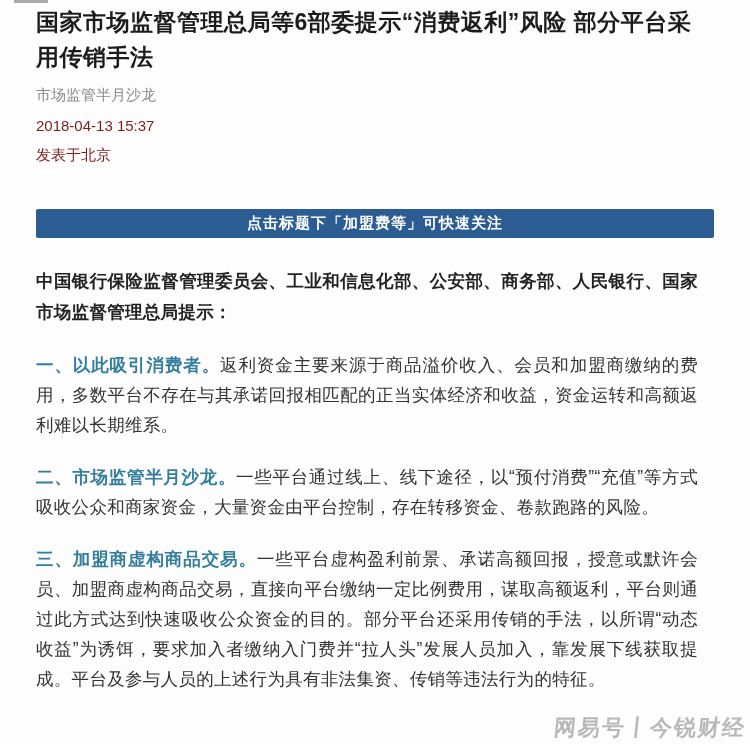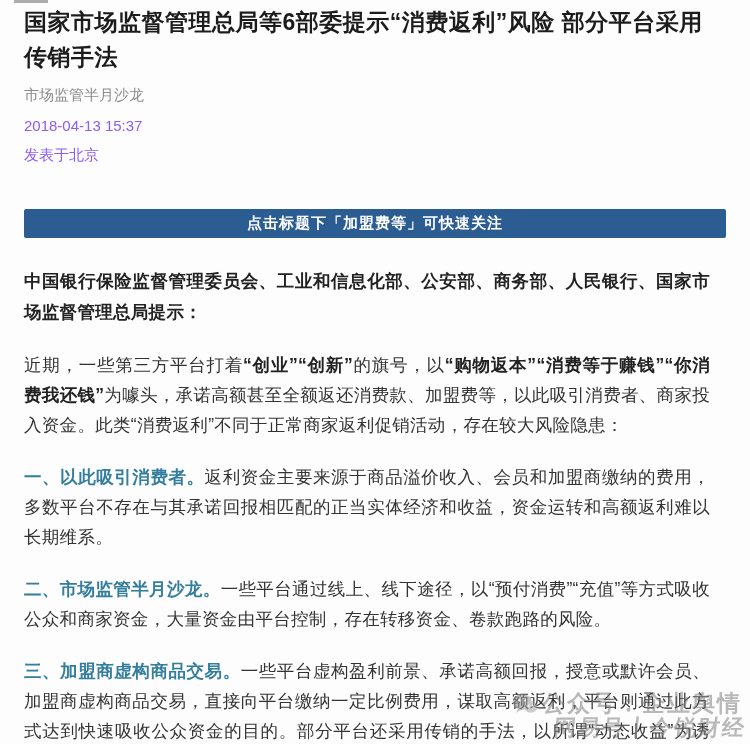--- a/index.html
+++ b/index.html
@@ -9,21 +9,21 @@
     font-family: "Liberation Sans", "DejaVu Sans", sans-serif;
   }
   .page {
     position: relative;
     width: 750px;
     height: 744px;
     margin: 0 auto;
     background: #fdfdfd;
     overflow: hidden;
     box-sizing: border-box;
-    padding: 0 24px;
+    padding: 0 36px;
   }
   .top-artifact {
     position: absolute;
     top: 0; left: 14px;
     width: 34px; height: 3px;
     background: #6a6a6a;
     opacity: .55;
   }
   h1.title {
     margin: 0;
@@ -37,21 +37,21 @@
   .byline {
     display: flex;
     align-items: baseline;
     gap: 12px;
     margin-top: 11px;
     font-size: 15px;
     white-space: nowrap;
     flex-direction: column;
   }
   .byline .account { color: #8a8a8a; }
-  .byline .time, .byline .loc { color: #8b5cf6; }
+  .byline .time, .byline .loc { color: #7f1d1d; }
   .banner {
     margin-top: 44px;
     height: 29px;
     background: #2c5d92;
     border-radius: 2px;
     display: flex;
     align-items: center;
     justify-content: center;
     cursor: pointer;
   }
@@ -121,35 +121,22 @@
     <span class="time">2018-04-13 15:37</span>
     <span class="loc">发表于北京</span>
   </div>
 
   <div class="banner">
     <span>点击标题下「加盟费等」可快速关注</span>
   </div>
 
   <div class="body-text">
     <p class="lead"><span class="seg-bold">中国银行保险监督管理委员会、工业和信息化部、公安部、商务部、人民银行、国家市场监督管理总局提示：</span></p>
-    <p><span class="seg-normal">近期，一些第三方平台打着</span><span class="seg-bold">“创业”“创新”</span><span class="seg-normal">的旗号，以</span><span class="seg-bold">“购物返本”“消费等于赚钱”“你消费我还钱”</span><span class="seg-normal">为噱头，承诺高额甚至全额返还消费款、加盟费等，以此吸引消费者、商家投入资金。此类“消费返利”不同于正常商家返利促销活动，存在较大风险隐患：</span></p>
     <p><span class="seg-heading">一、以此吸引消费者。</span><span class="seg-normal">返利资金主要来源于商品溢价收入、会员和加盟商缴纳的费用，多数平台不存在与其承诺回报相匹配的正当实体经济和收益，资金运转和高额返利难以长期维系。</span></p>
     <p><span class="seg-heading">二、市场监管半月沙龙。</span><span class="seg-normal">一些平台通过线上、线下途径，以“预付消费”“充值”等方式吸收公众和商家资金，大量资金由平台控制，存在转移资金、卷款跑路的风险。</span></p>
     <p><span class="seg-heading">三、加盟商虚构商品交易。</span><span class="seg-normal">一些平台虚构盈利前景、承诺高额回报，授意或默许会员、加盟商虚构商品交易，直接向平台缴纳一定比例费用，谋取高额返利，平台则通过此方式达到快速吸收公众资金的目的。部分平台还采用传销的手法，以所谓“动态收益”为诱饵，要求加入者缴纳入门费并“拉人头”发展人员加入，靠发展下线获取提成。平台及参与人员的上述行为具有非法集资、传销等违法行为的特征。</span></p>
   </div>
 
   <div class="watermark">
-    <div class="wm-line wm-line1">
-      <svg class="wm-icon" viewBox="0 0 36 30" xmlns="http://www.w3.org/2000/svg">
-        <ellipse cx="14" cy="12" rx="13" ry="11" fill="#8f8f8f"></ellipse>
-        <path d="M6 27 L9 19 L14 22 Z" fill="#8f8f8f"></path>
-        <ellipse cx="26" cy="19" rx="9.5" ry="8" fill="#a5a5a5"></ellipse>
-        <circle cx="10" cy="10" r="1.7" fill="#fdfdfd"></circle>
-        <circle cx="18" cy="10" r="1.7" fill="#fdfdfd"></circle>
-        <circle cx="23" cy="17.5" r="1.4" fill="#fdfdfd"></circle>
-        <circle cx="29" cy="17.5" r="1.4" fill="#fdfdfd"></circle>
-      </svg>
-      <span>公众号：企业舆情</span>
-    </div>
     <div class="wm-line wm-line2">网易号丨今锐财经</div>
   </div>
 
 </div>
 
 </body></html>

